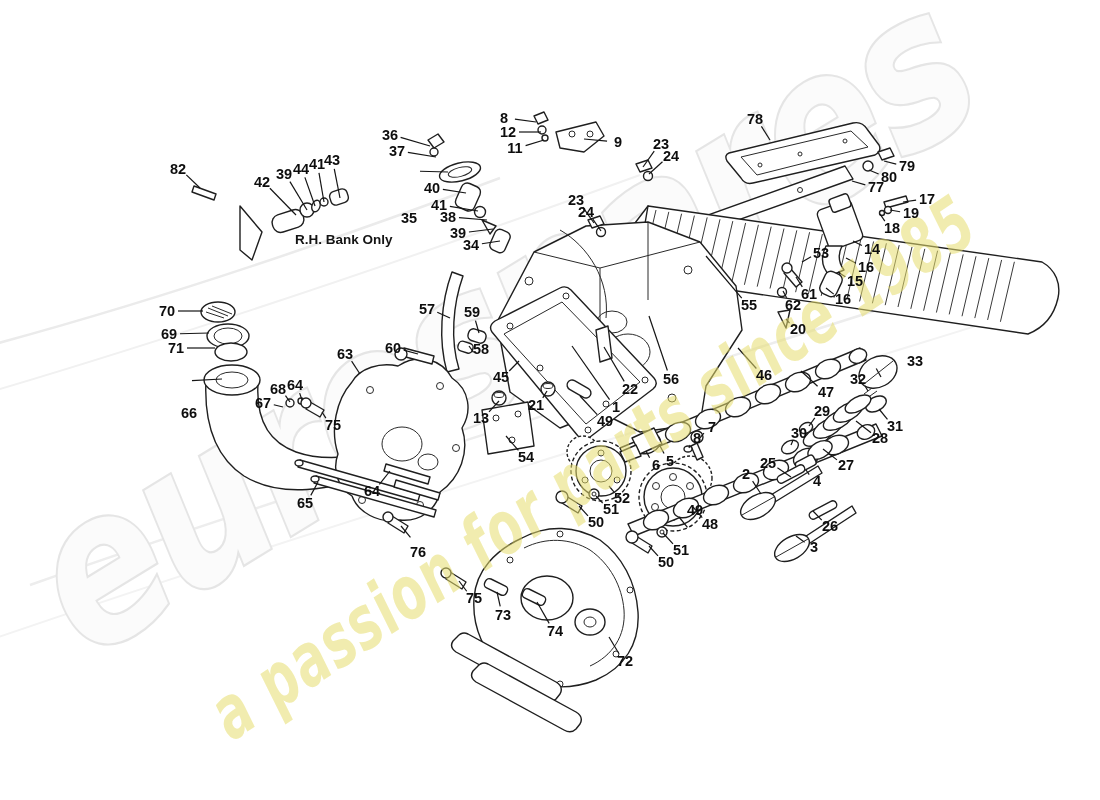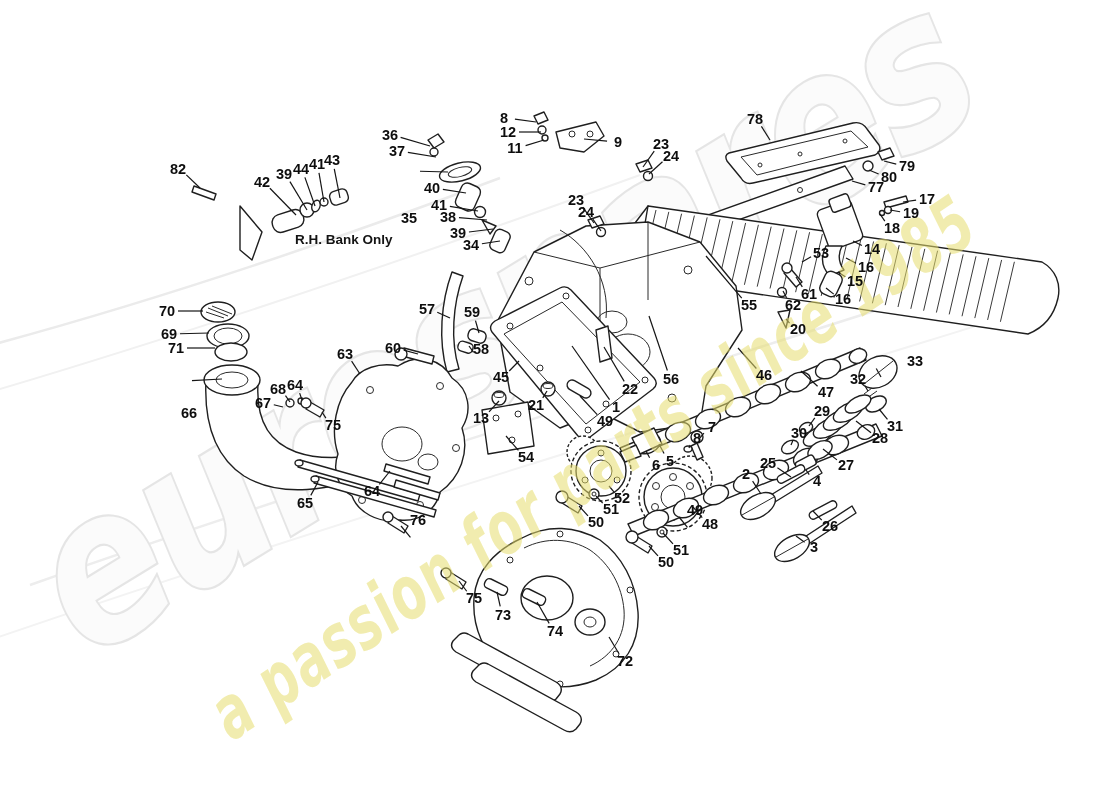--- a/index.html
+++ b/index.html
@@ -491,21 +491,21 @@
       <div class="part-label" style="left: 169px; top: 334px;">69</div>
       <div class="part-label" style="left: 176px; top: 348px;">71</div>
       <div class="part-label" style="left: 189px; top: 381px; margin-top: 32px;">66</div>
       <div class="part-label" style="left: 278px; top: 389px;">68</div>
       <div class="part-label" style="left: 295px; top: 385px;">64</div>
       <div class="part-label" style="left: 263px; top: 403px;">67</div>
       <div class="part-label" style="left: 345px; top: 354px;">63</div>
       <div class="part-label" style="left: 333px; top: 425px;">75</div>
       <div class="part-label" style="left: 305px; top: 503px;">65</div>
       <div class="part-label" style="left: 372px; top: 491px;">64</div>
-      <div class="part-label" style="left: 418px; top: 520px;">76</div>
+      <div class="part-label" style="left: 418px; top: 552px;">76</div>
       <div class="part-label" style="left: 474px; top: 598px;">75</div>
       <div class="part-label" style="left: 503px; top: 615px;">73</div>
       <div class="part-label" style="left: 555px; top: 631px;">74</div>
       <div class="part-label" style="left: 625px; top: 661px;">72</div>
       <div class="part-label" style="left: 764px; top: 375px;">46</div>
       <div class="part-label" style="left: 826px; top: 392px;">47</div>
       <div class="part-label" style="left: 915px; top: 361px;">33</div>
       <div class="part-label" style="left: 858px; top: 379px;">32</div>
       <div class="part-label" style="left: 895px; top: 426px;">31</div>
       <div class="part-label" style="left: 880px; top: 438px;">28</div>

